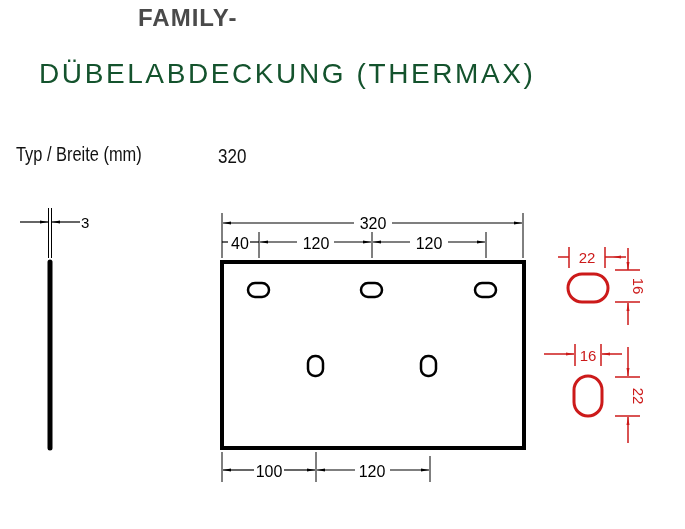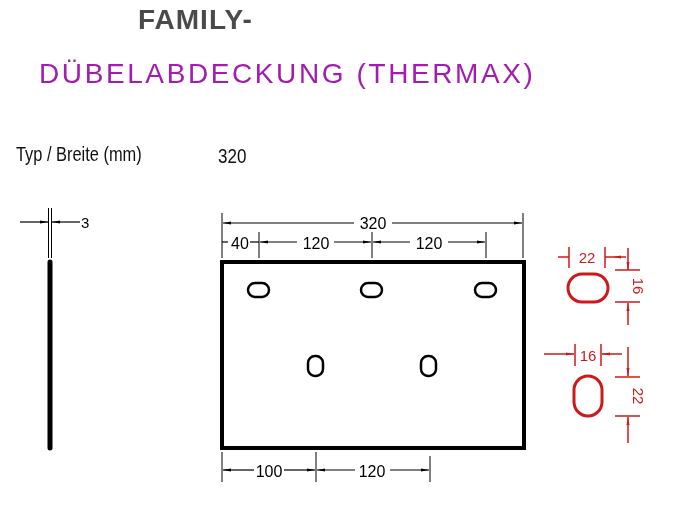--- a/index.html
+++ b/index.html
@@ -1,25 +1,25 @@
 <!DOCTYPE html>
 <html><head>
 <meta charset="utf-8">
 <style>
   html, body { margin: 0; padding: 0; background: #ffffff; }
   body { width: 685px; height: 529px; position: relative; overflow: hidden; }
   .title1 {
     position: absolute; left: 138px; top: 4px;
     font-family: "Liberation Sans", sans-serif; font-weight: bold;
-    font-size: 28px; letter-spacing: 1px; color: #4a4a4a; margin: 0;
+    font-size: 24px; letter-spacing: 1px; color: #4a4a4a; margin: 0;
   }
   .title2 {
     position: absolute; left: 39px; top: 58px;
     font-family: "Liberation Sans", sans-serif; font-weight: normal;
-    font-size: 28px; letter-spacing: 2.6px; color: #a21caf; margin: 0; text-align: center;
+    font-size: 28px; letter-spacing: 2.6px; color: #14532d; margin: 0; text-align: center;
   }
   .spec-label {
     position: absolute; left: 16px; top: 143px;
     font-family: "Liberation Sans", sans-serif; font-size: 20px;
     color: #111; transform: scaleX(0.82); transform-origin: left center;
   }
   .spec-value {
     position: absolute; left: 218px; top: 145px;
     font-family: "Liberation Sans", sans-serif; font-size: 20px;
     color: #111; transform: scaleX(0.85); transform-origin: left center;

